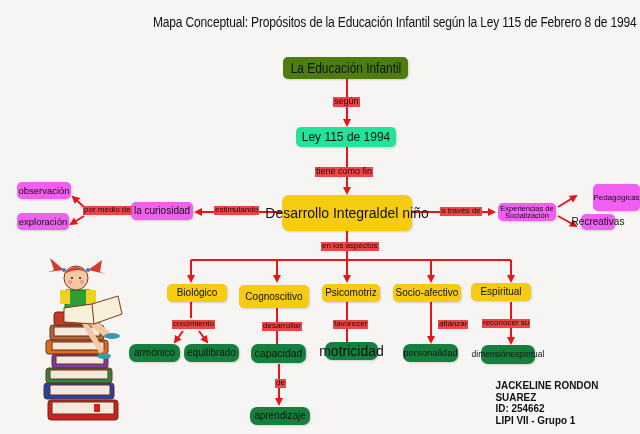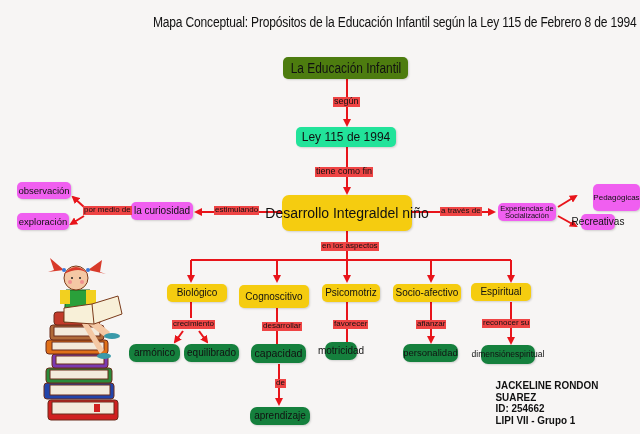--- a/index.html
+++ b/index.html
@@ -139,33 +139,33 @@
 <div class="node yellow" style="left:393px; top:284px; width:68px; height:18px; font-size:10px;">
   <span>Socio-afectivo</span>
 </div>
 <div class="node yellow" style="left:471px; top:283px; width:60px; height:18px; font-size:10px;">
   <span>Espiritual</span>
 </div>
 
 <div class="label" style="left:172px; top:320px; font-size:8px;">crecimiento</div>
 <div class="label" style="left:262px; top:322px; font-size:8px;">desarrollar</div>
 <div class="label" style="left:333px; top:320px; font-size:8px;">favorecer</div>
-<div class="label" style="left:416px; top:320px; font-size:8px;">afianzar</div>
+<div class="label" style="left:438px; top:320px; font-size:8px;">afianzar</div>
 <div class="label" style="left:482px; top:319px; font-size:8px;">reconocer su</div>
 
 <div class="node teal" style="left:129px; top:344px; width:51px; height:18px; font-size:10px;">
   <span>armónico</span>
 </div>
 <div class="node teal" style="left:184px; top:344px; width:55px; height:18px; font-size:10px;">
   <span>equilibrado</span>
 </div>
 <div class="node teal" style="left:251px; top:344px; width:55px; height:19px; font-size:10.5px;">
   <span>capacidad</span>
 </div>
-<div class="node teal" style="left:325px; top:342px; width:32px; height:18px; font-size:10px;">
+<div class="node teal" style="left:325px; top:342px; width:53px; height:18px; font-size:14px;">
   <span>motricidad</span>
 </div>
 <div class="node teal" style="left:403px; top:344px; width:55px; height:18px; font-size:9.5px;">
   <span>personalidad</span>
 </div>
 <div class="node teal" style="left:481px; top:345px; width:54px; height:19px; font-size:8.5px; flex-direction:row;">
   <span>dimensión</span>
   <span>espiritual</span>
 </div>
 

